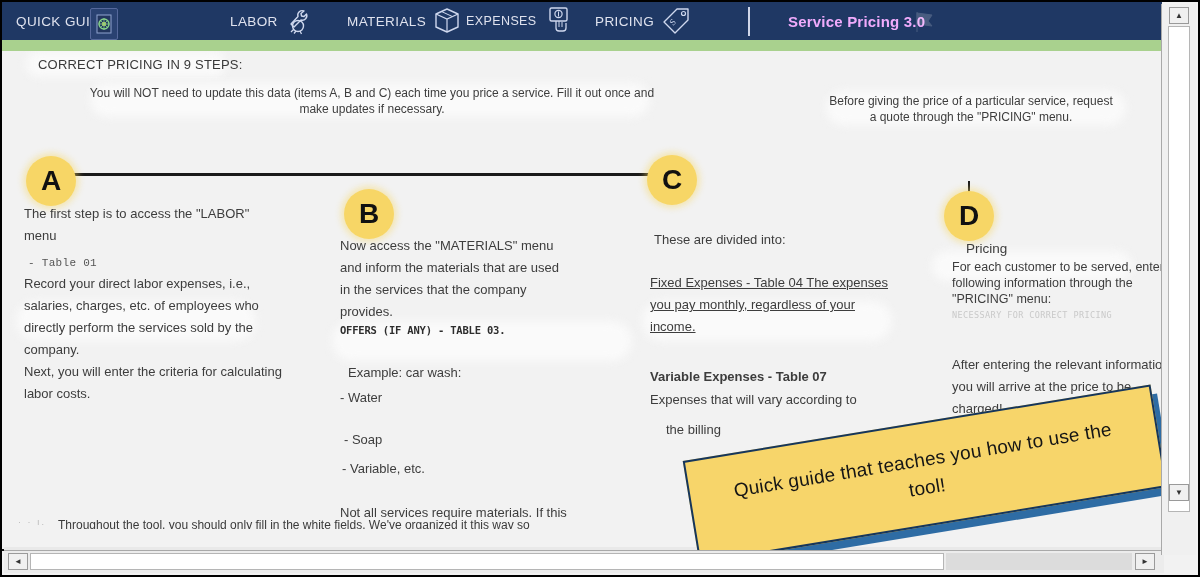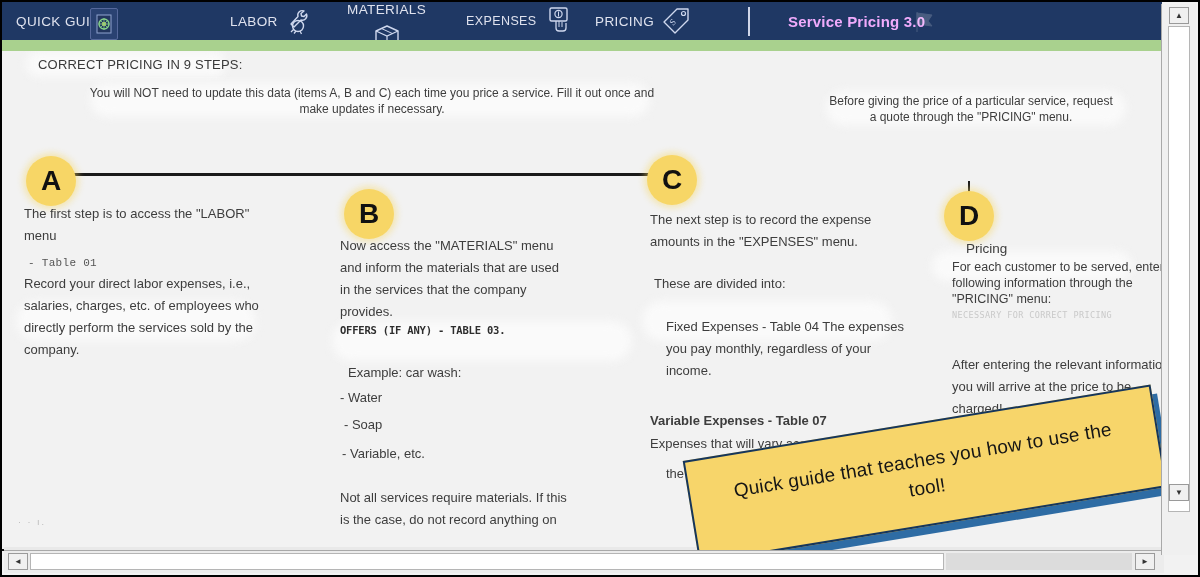--- a/index.html
+++ b/index.html
@@ -200,21 +200,21 @@
       <span class="menu-label">LABOR</span>
       <span class="ico">
         <svg width="30" height="30" viewBox="0 0 30 30">
           <path d="M20 5 a4.5 4.5 0 0 0-6 5.5 L7 18 l3 3 7-7 a4.5 4.5 0 0 0 5.5-6 l-2.5 2.5 -2.5-.5 -.5-2.5z" fill="none" stroke="#cfd8ee" stroke-width="1.4" stroke-linejoin="round"></path>
           <circle cx="14" cy="20" r="5.5" fill="none" stroke="#cfd8ee" stroke-width="1.4"></circle>
           <path d="M10 23 l-3 3 M12 25 l-2 2.5 M16 25 l1.5 3" stroke="#cfd8ee" stroke-width="1.3" fill="none"></path>
         </svg>
       </span>
     </div>
 
-    <div class="menu-item" style="left:345px;flex-direction:column;">
+    <div class="menu-item" style="left:345px;">
       <span class="menu-label">MATERIALS</span>
       <span class="ico">
         <svg width="30" height="30" viewBox="0 0 30 30">
           <path d="M15 3 L26 8 L26 21 L15 26 L4 21 L4 8 Z" fill="none" stroke="#cfd8ee" stroke-width="1.4" stroke-linejoin="round"></path>
           <path d="M4 8 L15 13 L26 8 M15 13 L15 26" fill="none" stroke="#cfd8ee" stroke-width="1.2"></path>
           <path d="M9.5 5.5 L20.5 10.6" fill="none" stroke="#cfd8ee" stroke-width="1"></path>
         </svg>
       </span>
     </div>
 
@@ -267,53 +267,54 @@
     <div class="intro" style="left:824px;top:42px;width:290px;">Before giving the price of a particular service, request a quote through the "PRICING" menu.</div>
 
     <div class="bracket"></div>
     <div class="d-stem"></div>
 
     <div class="circle" style="left:24px;top:105px;">A</div>
     <div class="col" style="left:22px;top:152px;width:260px;">
       <p class="p">The first step is to access the "LABOR" menu</p>
       <p class="mono" style="margin:10px 0 4px 4px;">- Table 01</p>
       <p class="p">Record your direct labor expenses, i.e., salaries, charges, etc. of employees who directly perform the services sold by the company.</p>
+      <p class="p">Next, you will enter the criteria for calculating labor costs.</p>
     </div>
 
     <div class="circle" style="left:342px;top:138px;">B</div>
     <div class="col" style="left:338px;top:184px;width:232px;">
       <p class="p">Now access the "MATERIALS" menu and inform the materials that are used in the services that the company provides.</p>
       <p class="squarish" style="margin:1px 0 0 0;">OFFERS (IF ANY) - TABLE 03.</p>
       <p class="p" style="margin:26px 0 0 8px;">Example: car wash:</p>
       <p class="p" style="margin:3px 0 0 0;">- Water</p>
-      <p class="p" style="margin:5px 0 0 4px;">- Soap</p>
+      <p class="p" style="margin:20px 0 0 4px;">- Soap</p>
       <p class="p" style="margin:7px 0 0 2px;">- Variable, etc.</p>
       <p class="p" style="margin:22px 0 0 0;">Not all services require materials. If this is the case, do not record anything on this screen.</p>
     </div>
 
     <div class="circle" style="left:645px;top:104px;">C</div>
     <div class="col" style="left:648px;top:158px;width:248px;">
-      <p class="p">The next step is to record the expense amounts in the "EXPENSES" menu.</p>
       <p class="p" style="margin:20px 0 0 4px;">These are divided into:</p>
-      <p class="p" style="margin:21px 0 0 16px;width:240px;">Fixed Expenses - Table 04 The expenses you pay monthly, regardless of your income.</p>
+      <p class="p" style="margin:21px 0 0 0;width:240px;text-decoration:underline;">Fixed Expenses - Table 04 The expenses you pay monthly, regardless of your income.</p>
       <p class="p bold" style="margin:28px 0 0 0;">Variable Expenses - Table 07</p>
       <p class="p" style="margin:1px 0 0 0;">Expenses that will vary according to</p>
       <p class="p" style="margin:8px 0 0 16px;">the billing</p>
 
     </div>
 
     <div class="circle" style="left:942px;top:140px;">D</div>
     <div class="col" style="left:900px;top:190px;width:290px;">
       <p class="pricing-head" style="margin:0 0 0 64px;">Pricing</p>
       <p class="p sm" style="margin:3px 0 0 50px;width:240px;">For each customer to be served, enter the following information through the "PRICING" menu:</p>
       <p class="ghosttext" style="margin:3px 0 0 50px;">NECESSARY FOR CORRECT PRICING</p>
       <p class="p" style="margin:34px 0 0 50px;width:228px;">After entering the relevant information you will arrive at the price to be charged!</p>
     </div>
 
     <div class="footnote-specks">· ·  ı.</div>
+    <div class="footnote">Throughout the tool, you should only fill in the white fields. We've organized it this way so</div>
   </div>
 
   <div class="sticky">
     <div class="sticky-text">
       <div>Quick guide that teaches you how to use the</div>
       <div>tool!</div>
     </div>
   </div>
 
   <div class="bottom-rule"></div>

